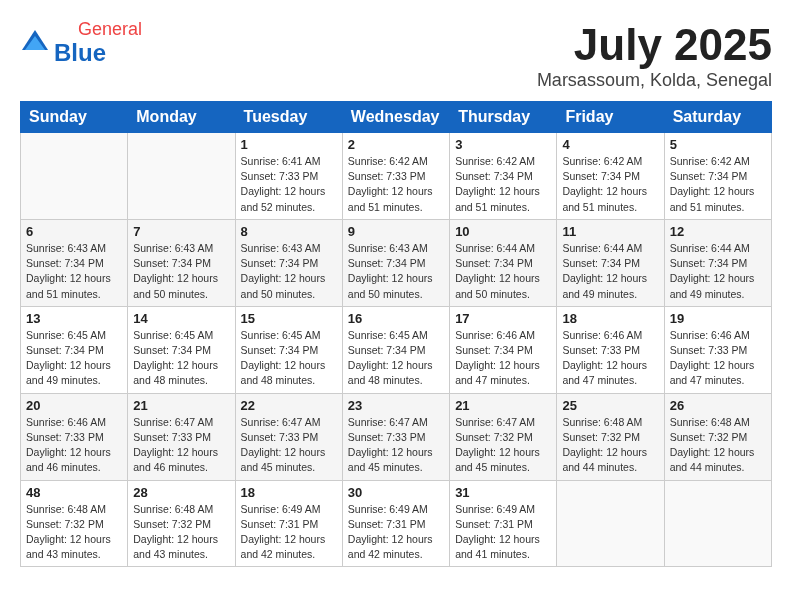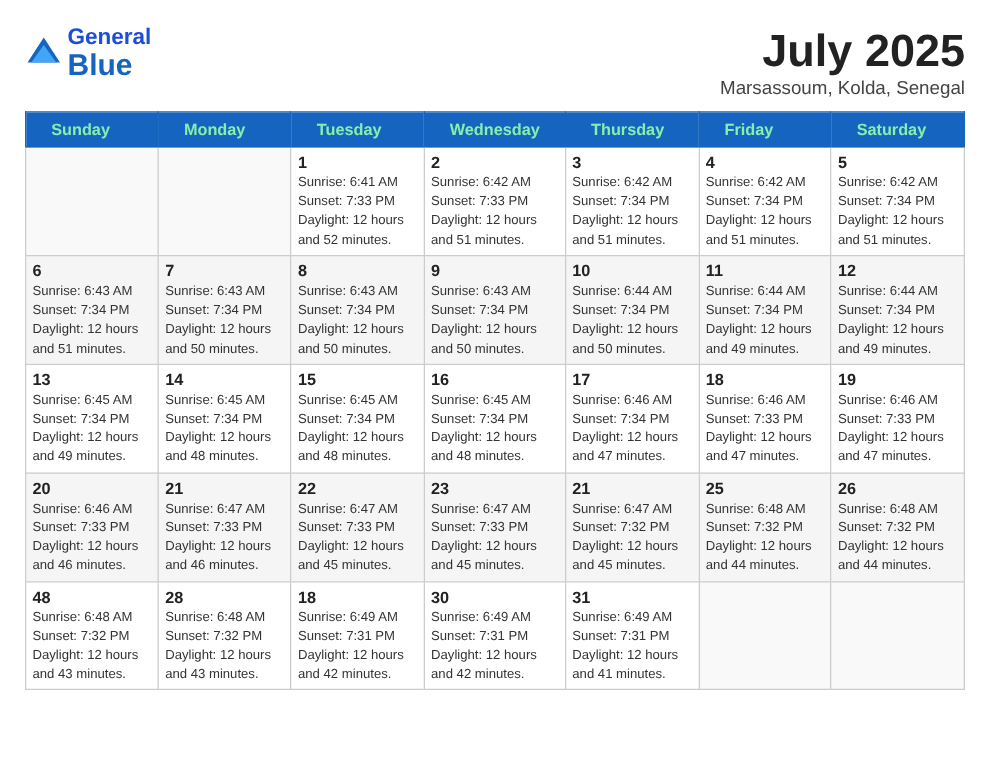--- a/index.html
+++ b/index.html
@@ -20,56 +20,57 @@
       display: flex;
       align-items: center;
     }
     .logo-text {
       display: flex;
       flex-direction: column;
       line-height: 1.1;
     }
     .logo-general {
       font-size: 18px;
-      font-weight: bold;
-      color: #1d4ed8;
+      font-weight: normal;
+      color: #ef4444;
+      margin-left: 24px;
     }
     .logo-blue {
       font-size: 24px;
       font-weight: bold;
       color: #1565c0;
     }
     .logo-icon {
       width: 30px;
       height: 30px;
       margin-right: 4px;
     }
     .title-block {
       text-align: right;
     }
     .month-year {
-      font-size: 36px;
+      font-size: 44px;
       font-weight: bold;
       color: #222;
     }
     .location {
-      font-size: 15px;
+      font-size: 18px;
       color: #444;
     }
     table {
       width: 100%;
       border-collapse: collapse;
       font-size: 11px;
     }
     thead th {
       background: #1565c0;
-      color: #86efac;
-      padding: 6px 20px;
+      color: #ffffff;
+      padding: 6px 8px;
       text-align: left;
-      font-size: 13px;
+      font-size: 16px;
       border: 1px solid #1565c0;
     }
     tbody td {
       border: 1px solid #ccc;
       vertical-align: top;
       padding: 4px 5px;
       width: calc(100% / 7);
       min-height: 80px;
       background: #fff;
     }

